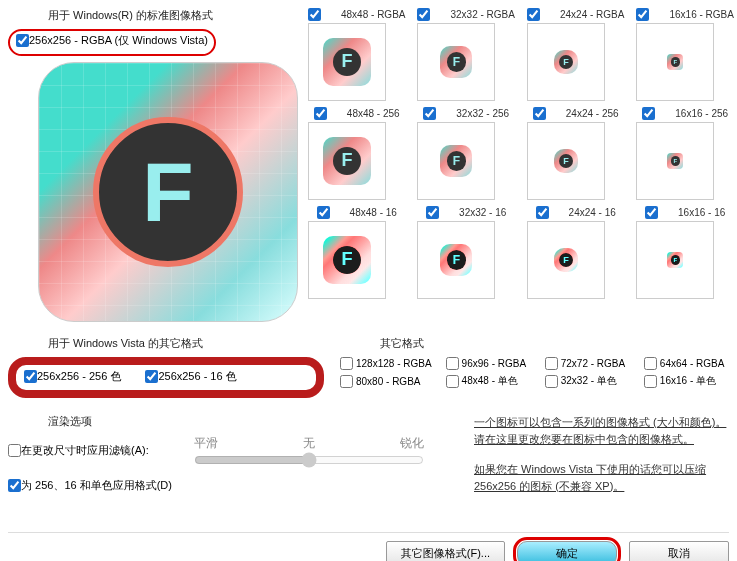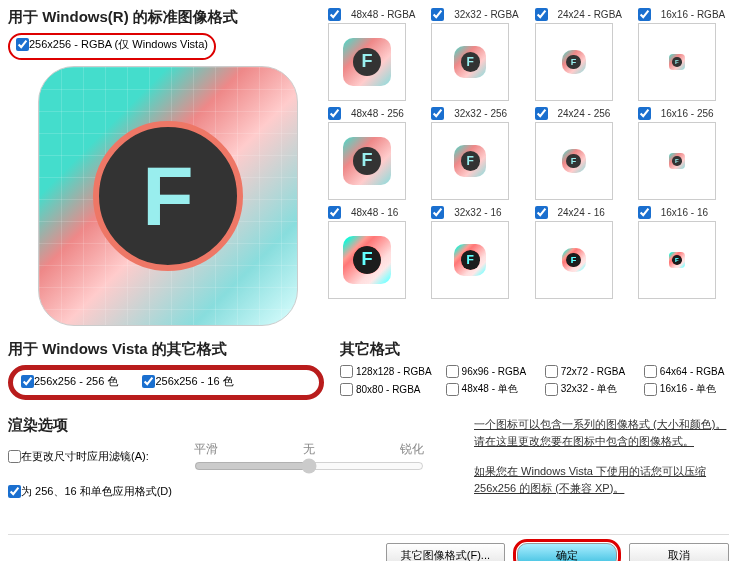--- a/index.html
+++ b/index.html
@@ -1,43 +1,43 @@
 <!DOCTYPE html>
 <html><head>
   <meta charset="utf-8">
   <style>
     * { box-sizing: border-box; margin: 0; padding: 0; }
     body { font-family: "Microsoft YaHei", Tahoma, sans-serif; font-size: 11px; background: #fff; padding: 8px; width: 737px; }
-    .section-title { font-weight: bold; margin-bottom: 6px; font-size: 15px; color: #222; }
+    .section-title { font-weight: normal; margin-bottom: 6px; font-size: 11px; color: #222; margin-left: 40px; }
     .top-area { display: flex; gap: 10px; }
     .left-col { width: 310px; }
     .right-col { flex: 1; }
     .highlight-box { border: 2px solid #d00; border-radius: 14px; padding: 2px 6px; display: inline-block; }
     .chk-row { display: flex; align-items: center; margin-bottom: 4px; }
     input[type=checkbox] { width: 13px; height: 13px; accent-color: #1a6fcf; }
     .big-preview { width: 260px; height: 260px; border: 1px solid #ccc; margin-left: 30px; margin-top: 6px; display: flex; align-items: center; justify-content: center; background: linear-gradient(135deg,#4dc 0%,#4dc 25%,#e88 40%,#fcc 55%,#8dd 80%,#dff 100%); position: relative; border-radius: 36px; overflow: hidden; }
     .big-preview .pixels { position:absolute; inset:0; background-image: linear-gradient(rgba(255,255,255,.15) 1px,transparent 1px),linear-gradient(90deg,rgba(255,255,255,.15) 1px,transparent 1px); background-size: 22px 22px; }
     .big-preview .circle { width: 150px; height: 150px; border-radius: 50%; background: #333; display:flex; align-items:center; justify-content:center; z-index:1; border: 6px solid #e76; }
     .big-preview .letter { font-size: 84px; font-weight: bold; color: #9ee; font-family: Arial; }
     .thumb-grid { display: grid; grid-template-columns: repeat(4, 1fr); gap: 6px 12px; }
     .thumb-block { }
-    .thumb-block .thumb-label { display: flex; align-items: center; gap: 10px; font-size: 10px; color: #333; margin-bottom: 2px; white-space: nowrap; }
+    .thumb-block .thumb-label { display: flex; align-items: center; gap: 20px; font-size: 10px; color: #333; margin-bottom: 2px; white-space: nowrap; justify-content: center; }
     .thumb-block .thumb-img { width: 78px; height: 78px; border: 1px solid #ccc; display:flex; align-items:center; justify-content:center; background:#fff; }
     .mini { border-radius: 10px; background: linear-gradient(135deg,#4dc,#e88,#fcc,#8dd); display:flex;align-items:center;justify-content:center; }
     .mini.s48 { width:48px;height:48px; }
     .mini.s32 { width:32px;height:32px; }
     .mini.s24 { width:24px;height:24px; }
     .mini.s16 { width:16px;height:16px;border-radius:4px; }
     .mini .mc { width:60%;height:60%;border-radius:50%;background:#333;display:flex;align-items:center;justify-content:center;color:#9ee;font-weight:bold; }
     .mini.s48 .mc{font-size:18px} .mini.s32 .mc{font-size:12px} .mini.s24 .mc{font-size:9px} .mini.s16 .mc{font-size:6px}
     .mini.noisy { filter: contrast(1.3) saturate(1.8); }
     .mid-area { display: flex; gap: 16px; margin-top: 14px; }
     .mid-left { width: 316px; }
     .mid-right { flex: 1; }
-    .other-formats { border: 5px solid #b91c1c; border-radius: 18px; padding: 4px 8px; }
+    .other-formats { border: 8px solid #b91c1c; border-radius: 18px; padding: 4px 8px; }
     .other-formats .chk-row { margin-bottom: 2px; }
     .inline-group { display:flex; gap: 24px; }
     .fmt-grid { display: grid; grid-template-columns: repeat(4,1fr); gap: 4px 14px; }
     .fmt-row { display:flex; align-items:center; gap:3px; font-size:10px; white-space:nowrap; }
     .render-area { display:flex; gap:16px; margin-top: 16px; }
     .render-left { width: 450px; }
     .render-right { flex:1; font-size:11px; color:#333;text-decoration:underline; }
     .slider-row { display:flex; align-items:center; gap:6px; margin-bottom:8px; }
     .slider-labels { display:flex; justify-content:space-between; width: 230px; color:#888; font-size:12px; }
     input[type=range] { width:230px; }

